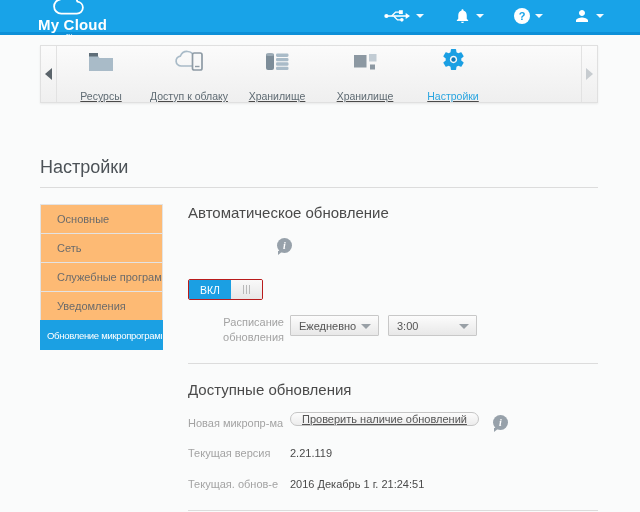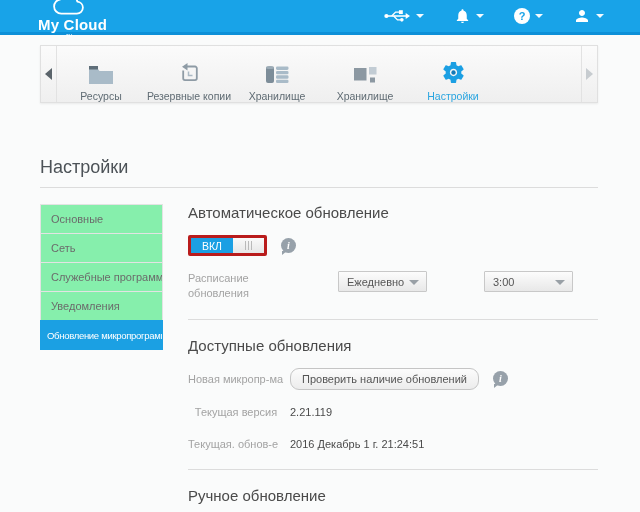--- a/index.html
+++ b/index.html
@@ -26,75 +26,75 @@
             box-shadow:0 1px 2px rgba(0,0,0,.07); display:flex; }
   .nav-arrow { width:16px; display:flex; align-items:center; justify-content:center; cursor:pointer; }
   .nav-arrow.left { border-right:1px solid #e2e2e2; }
   .nav-arrow.right { border-left:1px solid #e2e2e2; }
   .tri-left { width:0; height:0; border-top:6px solid transparent; border-bottom:6px solid transparent;
               border-right:7px solid #5b646b; }
   .tri-right { width:0; height:0; border-top:6px solid transparent; border-bottom:6px solid transparent;
                border-left:7px solid #c7ccd0; }
   .nav-items { flex:1; display:flex; }
   .nav-item { width:88px; display:flex; flex-direction:column; align-items:center;
-              justify-content:flex-end; gap:5px; cursor:pointer; }
+              justify-content:space-between; gap:5px; cursor:pointer;text-decoration:underline; }
   .nav-ic { height:26px; display:flex; align-items:flex-end; justify-content:center; }
   .nav-label { font-size:10.5px; color:#5f6b73; }
   .nav-item.active .nav-label { color:#2aa5e0; }
 
   
   .page-title { margin:66px 0 0 40px; padding-top:56px; font-size:18px; color:#4c5257; }
   .title-rule { margin:9px 42px 0 40px; border-top:1px solid #dcdcdc; }
 
   
   .main { display:flex; margin:16px 42px 0 40px; }
   .sidebar { width:123px; flex:none; }
-  .side-item { background:#86efac; border:1px solid #e3e3e3; margin-top:-1px; height:30px;
-               display:flex; align-items:center; padding-left:10px; font-size:11px; color:#6b6b6b;
+  .side-item { background:#fdba74; border:1px solid #e3e3e3; margin-top:-1px; height:30px;
+               display:flex; align-items:center; padding-left:16px; font-size:11px; color:#6b6b6b;
                cursor:pointer; white-space:nowrap; overflow:hidden; }
   .side-item:first-child { margin-top:0; }
   .side-item.active { background:#1ba0e3; border-color:#1ba0e3; color:#fff;
                       font-size:9.5px; letter-spacing:-.3px; padding-left:6px; }
 
   .content { margin-left:25px; width:410px; }
   .sec-title { font-size:15px; color:#4a4a4a; margin-bottom:14px; }
   .row { display:flex; align-items:flex-start; margin-bottom:15px; }
   .row-label { width:96px; flex:none; margin-right:6px; font-size:11px; color:#a3a3a3; line-height:1.35; }
   .row-value { font-size:11px; color:#4a4a4a; padding-top:1px; }
   .sec-rule { border-top:1px solid #dcdcdc; margin:18px 0 17px; }
 
   
-  .toggle { display:flex; height:21px; border:3px solid #b91c1c; border-radius:2px; overflow:hidden; cursor:pointer; }
+  .toggle { display:flex; height:21px; border:1px solid #b91c1c; border-radius:2px; overflow:hidden; cursor:pointer;margin-top:44px; }
   .toggle-on { width:42px; background:#1b9fe3; color:#fff; font-size:10.5px;
                display:flex; align-items:center; justify-content:center; }
   .toggle-off { width:31px; background:linear-gradient(#f9f9f9,#e7e7e7);
                 display:flex; align-items:center; justify-content:center; }
   .grip { width:1px; height:9px; background:#b9b9b9; box-shadow:3px 0 #b9b9b9, 6px 0 #b9b9b9; margin-right:6px; }
 
   
   .info { width:15px; height:15px; border-radius:50%; background:#97a1aa; color:#fff;
           font-size:10px; font-style:italic; font-weight:bold; font-family:"Liberation Serif", serif;
           display:flex; align-items:center; justify-content:center; position:relative;
           margin-left:14px; margin-top:3px; }
   .info::after { content:""; position:absolute; left:1px; bottom:-2px; width:0; height:0;
                  border-left:5px solid #97a1aa; border-bottom:4px solid transparent; }
 
   
   .select { width:89px; height:21px; border:1px solid #c8c8c8; border-radius:1px;
             background:linear-gradient(#fcfcfc,#e8e8e8); display:flex; align-items:center;
             font-size:11px; color:#555; padding-left:8px; position:relative; cursor:pointer;
-            margin-right:9px;margin-left:48px; }
+            margin-right:9px; }
   .select .tri { position:absolute; right:7px; top:8px; width:0; height:0;
                  border-left:5px solid transparent; border-right:5px solid transparent;
                  border-top:5px solid #99a0a6; }
 
   
-  .btn { height:22px; padding:0 11px; border:1px solid #c5c5c5; border-radius:9px;
+  .btn { height:14px; padding:0 11px; border:1px solid #c5c5c5; border-radius:9px;
          background:linear-gradient(#fcfcfc,#ececec); font-size:11px; color:#555;
-         font-family:"Liberation Sans", sans-serif; cursor:pointer; }
+         font-family:"Liberation Sans", sans-serif; cursor:pointer;text-decoration:underline; }
 </style>
 </head>
 <body>
 
 <div class="topbar">
   <div class="logo">
     <svg width="33" height="24" viewBox="-1.5 2 27 20">
       <path d="M19.35,10.04 C18.67,6.59,15.64,4,12,4 C9.11,4,6.6,5.64,5.35,8.04 C2.34,8.36,0,10.91,0,14 c0,3.31,2.69,6,6,6 h13 c2.76,0,5-2.24,5-5 C24,12.36,21.95,10.22,19.35,10.04 z" fill="none" stroke="#ffffff" stroke-width="1.5" stroke-linejoin="round"></path>
     </svg>
     <span class="logo-text">My Cloud</span>
@@ -143,27 +143,27 @@
       <span class="nav-ic">
         <svg width="26" height="20" viewBox="0 0 26 20">
           <path d="M1 4h9l1.5 2H25v13H1z" fill="#a9bbc8"></path>
           <path d="M1 1h9v3.5H1z" fill="#5f6e79"></path>
         </svg>
       </span>
       <span class="nav-label">Ресурсы</span>
     </div>
     <div class="nav-item">
       <span class="nav-ic">
-        <svg width="23" height="23" viewBox="0 0 23 23">
-          <path d="M7 4.5h10a1.8 1.8 0 011.8 1.8v10a1.8 1.8 0 01-1.8 1.8H7a1.8 1.8 0 01-1.8-1.8V8.5" fill="none" stroke="#8e9ba5" stroke-width="1.8"></path>
-          <path d="M9.5 1L4 4.7l5.5 3.7z" fill="#8e9ba5"></path>
-          <path d="M10.5 9.5v4h4" fill="none" stroke="#aab9c4" stroke-width="1.5"></path>
-        </svg>
-      </span>
-      <span class="nav-label">Резервные копии</span>
+        <svg width="31" height="23" viewBox="0 0 31 23">
+          <path d="M18 17H7.2a5 5 0 01-.8-9.95A7.2 7.2 0 0120 7.6" fill="none" stroke="#a9bbc8" stroke-width="1.7"></path>
+          <rect x="18.5" y="4" width="9.5" height="17" rx="1.8" fill="#f7f8f8" stroke="#8e9ba5" stroke-width="1.7"></rect>
+          <line x1="21" y1="17.5" x2="25.5" y2="17.5" stroke="#8e9ba5" stroke-width="1.4"></line>
+        </svg>
+      </span>
+      <span class="nav-label">Доступ к облаку</span>
     </div>
     <div class="nav-item">
       <span class="nav-ic">
         <svg width="26" height="21" viewBox="0 0 26 21">
           <rect x="2" y="2.5" width="8" height="16.5" rx="2" fill="#7d8d99"></rect>
           <ellipse cx="6" cy="3.6" rx="4" ry="1.5" fill="#9cabb6"></ellipse>
           <rect x="12" y="2.5" width="12.5" height="3.4" rx="1.3" fill="#a9bbc8"></rect>
           <rect x="12" y="6.9" width="12.5" height="3.4" rx="1.3" fill="#a9bbc8"></rect>
           <rect x="12" y="11.3" width="12.5" height="3.4" rx="1.3" fill="#a9bbc8"></rect>
           <rect x="12" y="15.7" width="12.5" height="3.4" rx="1.3" fill="#a9bbc8"></rect>
@@ -228,21 +228,21 @@
         <div class="toggle-on">ВКЛ</div>
         <div class="toggle-off">
           <span class="grip"></span>
         </div>
       </div>
       <div class="info">
         <span>i</span>
       </div>
     </div>
 
-    <div class="row" style="margin-bottom:0;">
+    <div class="row" style="margin-bottom:0;text-align:right;">
       <div class="row-label">Расписание обновления</div>
       <div class="select">
         <span>Ежедневно</span>
         <span class="tri"></span>
       </div>
       <div class="select">
         <span>3:00</span>
         <span class="tri"></span>
       </div>
     </div>
@@ -252,21 +252,21 @@
     <div class="sec-title">Доступные обновления</div>
 
     <div class="row">
       <div class="row-label" style="padding-top:4px;">Новая микропр-ма</div>
       <button class="btn">Проверить наличие обновлений</button>
       <div class="info">
         <span>i</span>
       </div>
     </div>
 
-    <div class="row" style="margin-bottom:17px;text-align:center;">
+    <div class="row" style="margin-bottom:17px;">
       <div class="row-label">Текущая версия</div>
       <div class="row-value">2.21.119</div>
     </div>
 
     <div class="row" style="margin-bottom:0;">
       <div class="row-label">Текущая. обнов-е</div>
       <div class="row-value">2016 Декабрь 1 г. 21:24:51</div>
     </div>
 
     <div class="sec-rule"></div>

